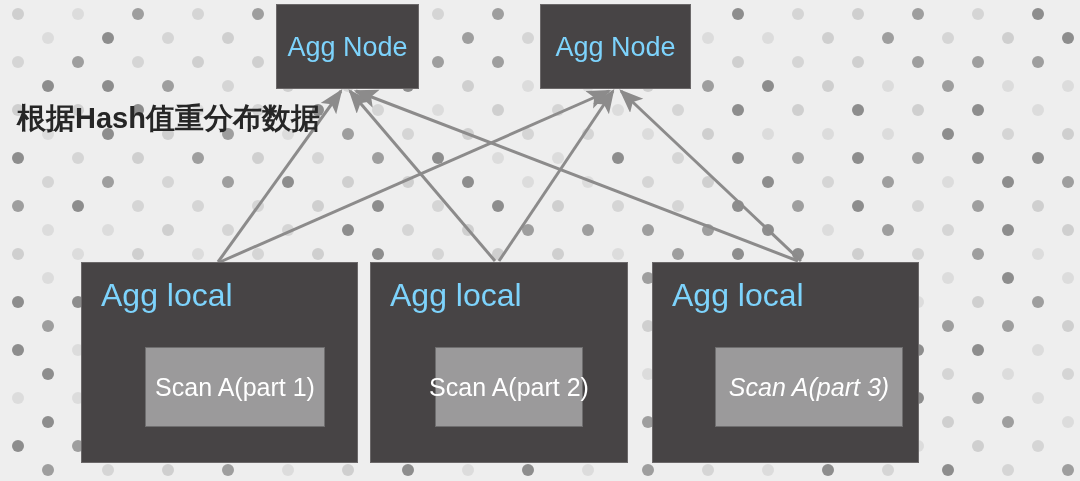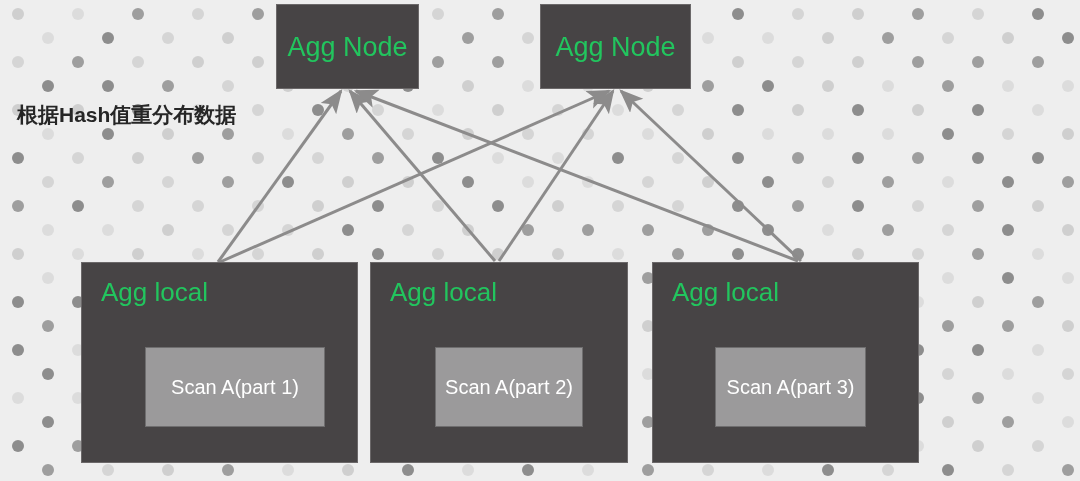--- a/index.html
+++ b/index.html
@@ -35,61 +35,61 @@
     pointer-events: none;
   }
   .node-box {
     position: absolute;
     background: #474445;
     border: 1px solid #6b6869;
     box-sizing: border-box;
   }
   .node-label {
     position: absolute;
-    color: #22c55e;
+    color: #7dd3fc;
     font-size: 27px;
     line-height: 1;
     white-space: nowrap;
   }
   .agg-node .node-label {
     left: 50%;
     top: 50%;
     transform: translate(-50%, -50%);
   }
   .agg-local .node-label {
     left: 19px;
     top: 16px;
-    font-size: 26px;
+    font-size: 32px;
   }
   .scan-box {
     position: absolute;
     background: #9b9a9b;
     border: 1px solid #6f6e6f;
     box-sizing: border-box;
   }
   .scan-label {
     position: absolute;
     left: 50%;
     top: 50%;
     transform: translate(-50%, -50%);
     color: #ffffff;
-    font-size: 20px;
+    font-size: 25px;
     line-height: 1;
     white-space: nowrap;
   }
   .annotation {
     position: absolute;
     color: #262626;
     white-space: nowrap;
     line-height: 1;
   }
   #anno-hash {
     left: 17px;
     top: 104px;
-    font-size: 21px;
+    font-size: 29px;
     font-weight: bold;
   }
   #anno-local {
     left: 801px;
     top: 224px;
     font-size: 29px;
     font-weight: normal;
   }
 </style>
 </head>
@@ -512,20 +512,20 @@
   <div class="node-box agg-local" id="agg-local-1" style="left: 370px; top: 262px; width: 258px; height: 201px;">
     <span class="node-label">Agg local</span>
   </div>
   <div class="scan-box" id="scan-box-1" style="left: 435px; top: 347px; width: 148px; height: 80px;">
     <span class="scan-label">Scan A(part 2)</span>
   </div>
 
   <div class="node-box agg-local" id="agg-local-2" style="left: 652px; top: 262px; width: 267px; height: 201px;">
     <span class="node-label">Agg local</span>
   </div>
-  <div class="scan-box" id="scan-box-2" style="left: 715px; top: 347px; width: 151px; height: 80px;">
+  <div class="scan-box" id="scan-box-2" style="left: 715px; top: 347px; width: 188px; height: 80px; font-style: italic;">
     <span class="scan-label">Scan A(part 3)</span>
   </div>
 
   <div class="annotation" id="anno-hash">根据Hash值重分布数据</div>
 
 
 </div>
 
 </body></html>

